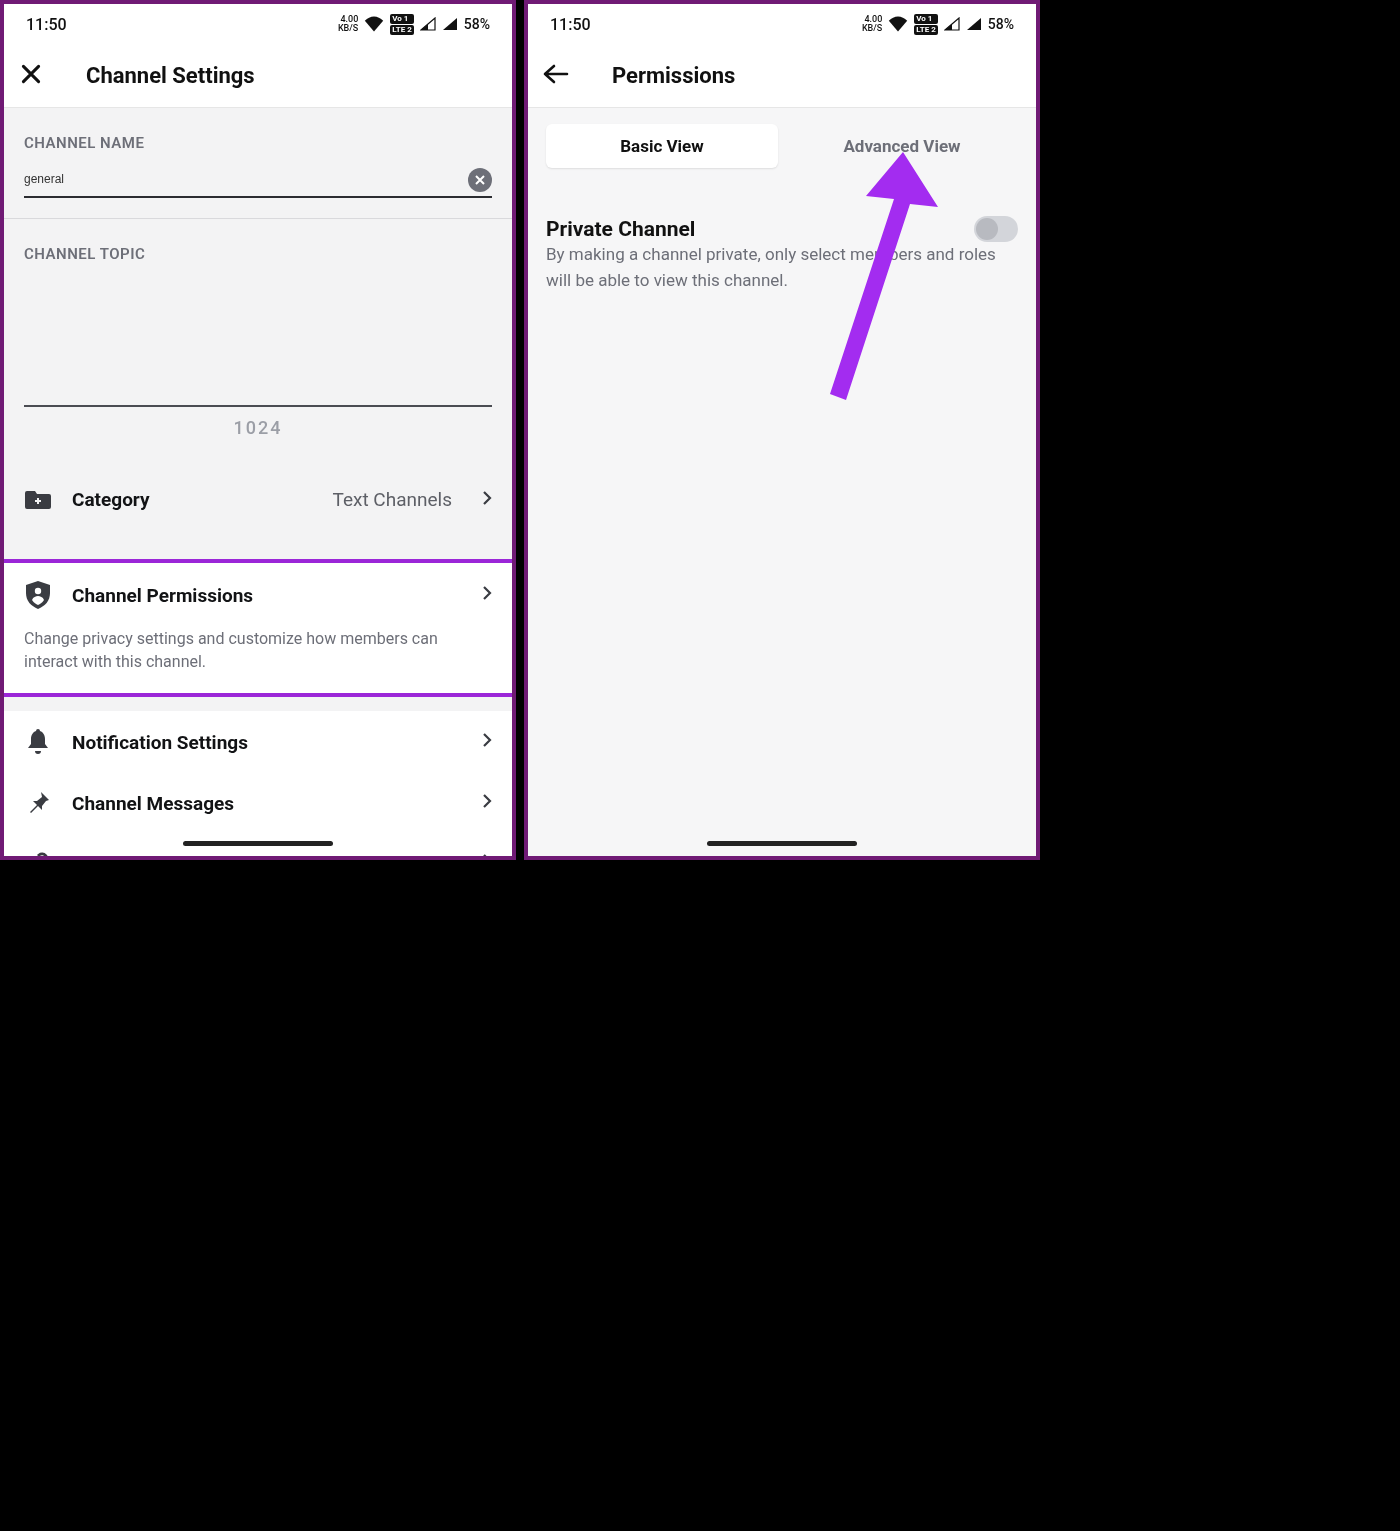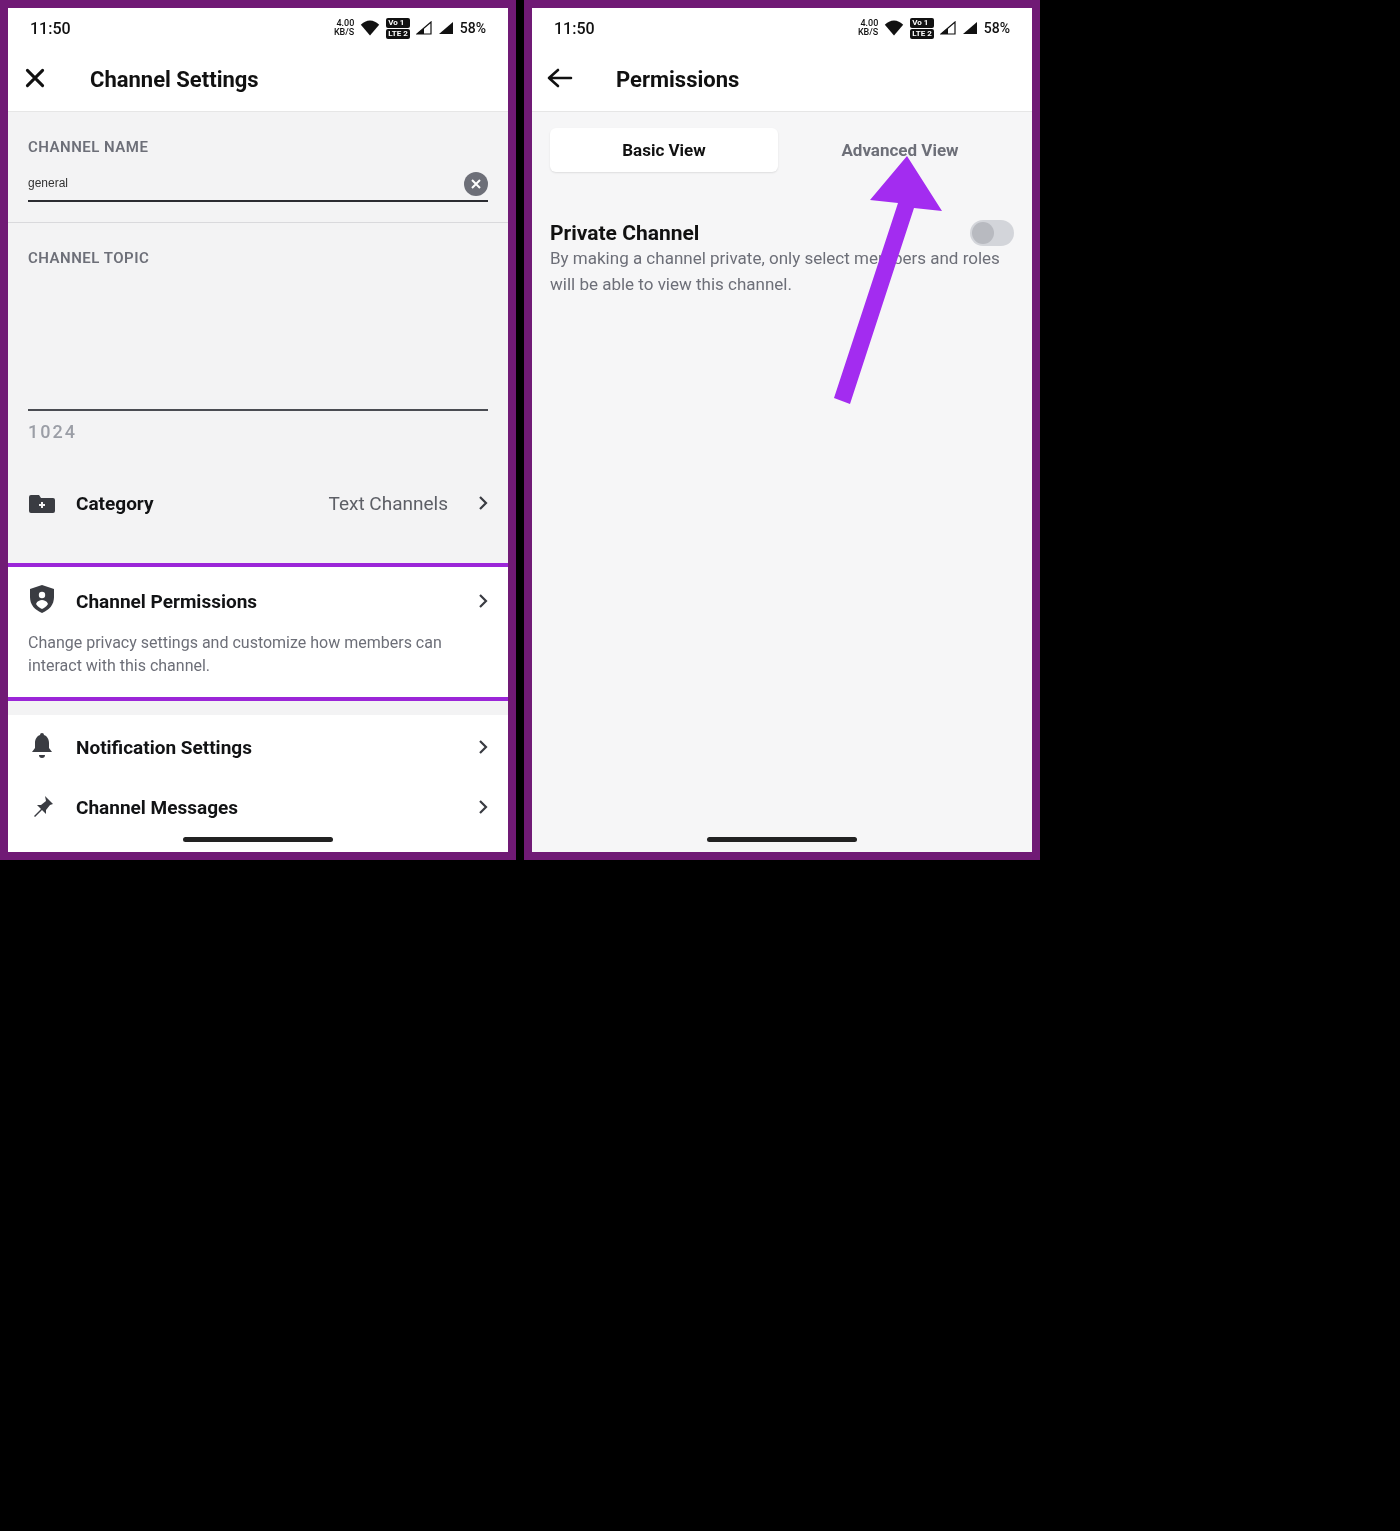--- a/index.html
+++ b/index.html
@@ -9,21 +9,21 @@
     display: flex;
     gap: 8px;
     width: 1050px;
     height: 1148px;
     transform-origin: top left;
   }
   .phone {
     width: 516px;
     height: 860px;
     background: #fff;
-    border: 8px solid #701a75;
+    border: 4px solid #701a75;
     position: relative;
     overflow: hidden;
     display: flex;
     flex-direction: column;
   }
   
   .status-bar {
     height: 40px;
     display: flex;
     align-items: center;
@@ -64,25 +64,25 @@
     outline:none; color:#333;
   }
   .clear-btn {
     position:absolute; right:20px; top:2px; width:24px; height:24px;
     border-radius:50%; background:#6d6f78; display:flex; align-items:center; justify-content:center;
   }
   .topic-area {
     margin:0 20px; height:130px; border:none; border-bottom:2px solid #4a4c52;
     background:transparent; resize:none; outline:none; font-size:18px; width:calc(100% - 40px);
   }
-  .char-count { text-align:left; color:#9b9ea6; font-size:18px; padding:6px 20px 32px; letter-spacing:2px; font-weight:500;}
+  .char-count { text-align:center; color:#9b9ea6; font-size:18px; padding:6px 20px 32px; letter-spacing:2px; font-weight:500;}
   .divider { height:1px; background:#d9d9dc; margin-top:20px; }
 
   .row {
-    display:flex; align-items:flex-end; padding:18px 20px; gap:20px;
+    display:flex; align-items:center; padding:18px 20px; gap:20px;
     background:#f3f3f4;
   }
   .row.white { background:#fff; }
   .row .icon-slot { width:28px; display:flex; justify-content:center; color:#3a3c42;}
   .row .row-label { flex:1; font-size:19px; font-weight:700; color:#121315; }
   .row .row-value { font-size:19px; color:#5d5f66; margin-right:10px; }
   .row .chevron { color:#3a3c42; }
   .row-sub { font-size:16px; color:#6d6f78; padding:0 20px 20px; line-height:1.45; background:#fff;}
 
   .highlight-box { border:4px solid #9b26d8; margin-top:30px; margin-left:-4px; margin-right:-4px;}

